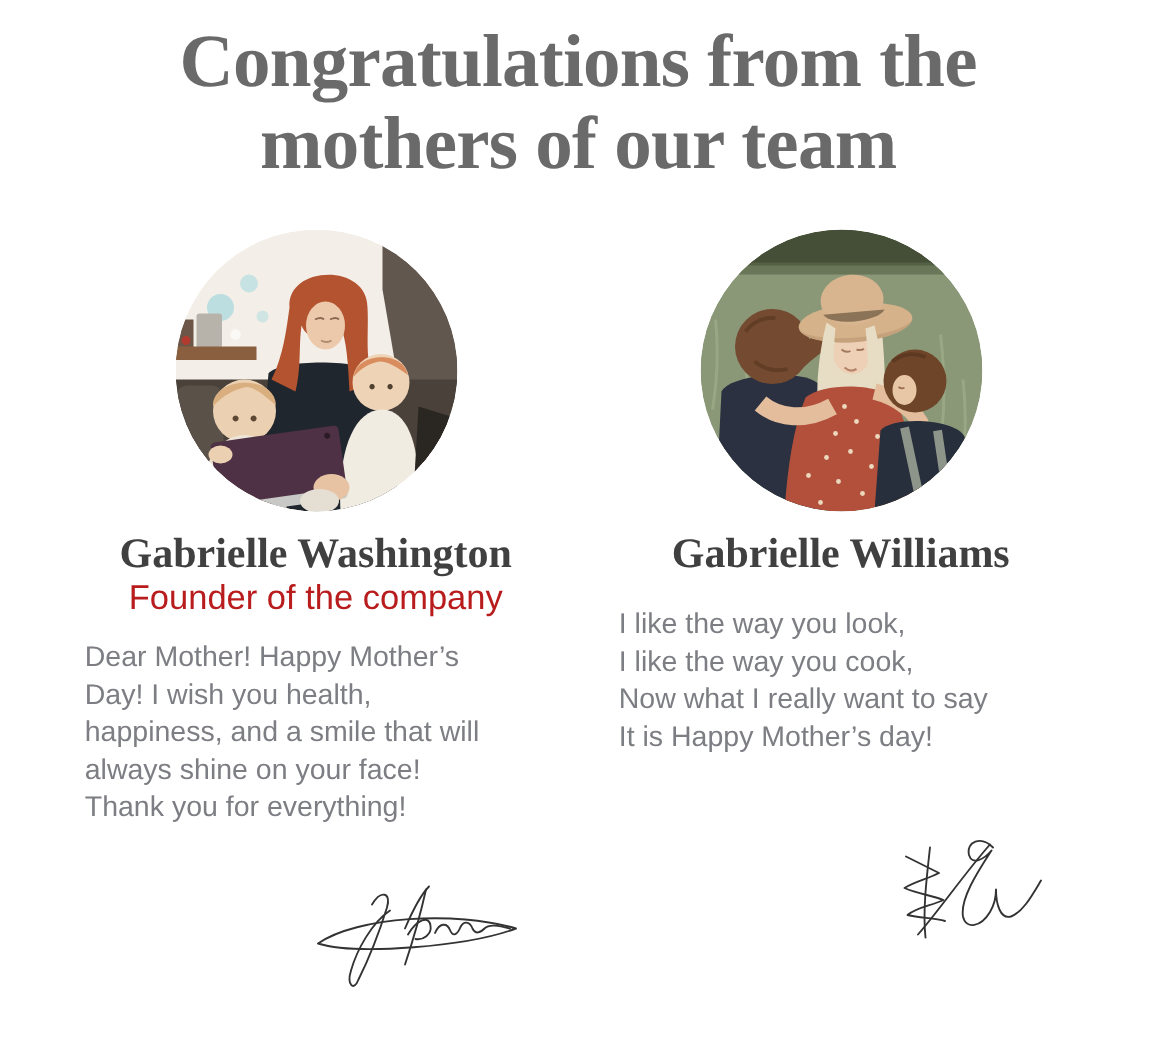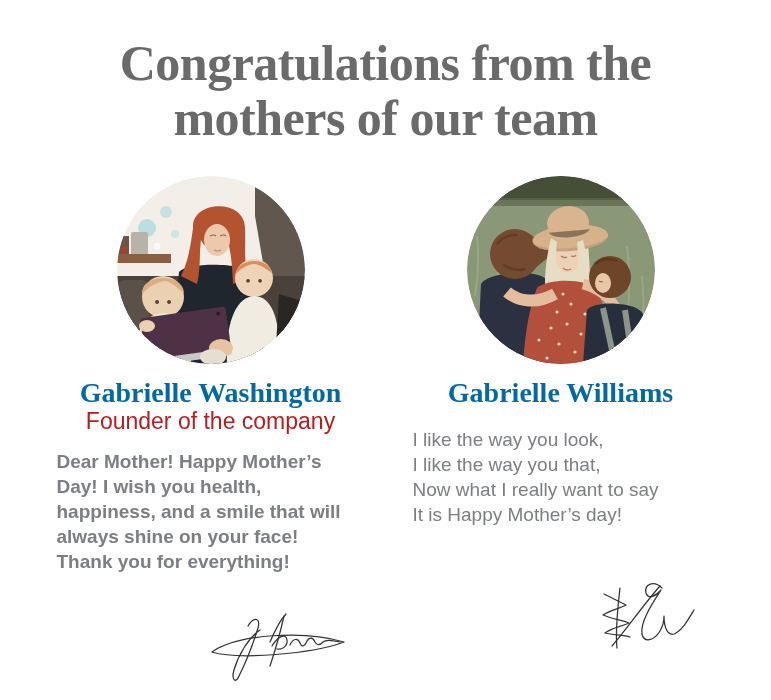--- a/index.html
+++ b/index.html
@@ -4,21 +4,21 @@
 <style>
   * { margin:0; padding:0; box-sizing:border-box; }
   html,body { background:#ffffff; }
   body {
     width:771px; height:700px; margin:0 auto; overflow:hidden;
     font-family:"Liberation Sans", sans-serif;
   }
   .page { width:771px; height:700px; background:#ffffff; position:relative; }
 
   .title {
-    margin-top:36px;
+    margin-top:13px;
     text-align:center;
     font-family:"Liberation Serif", serif;
     font-weight:bold;
     font-size:50px;
     line-height:55px;
     letter-spacing:-0.5px;
     color:#6a6a6a;
     white-space:pre-line;
   }
 
@@ -35,37 +35,37 @@
   }
   .photo svg { display:block; }
 
   .name {
     margin-top:13px;
     text-align:center;
     font-family:"Liberation Serif", serif;
     font-weight:bold;
     font-size:28px;
     line-height:32px;
-    color:#0369a1;
+    color:#404040;
   }
   .role {
     margin-top:2px;
     text-align:center;
     font-size:23px;
     line-height:20px;
     color:#b91c1c;
   }
   .message {
     margin-top:18px;
     font-size:19px;
     line-height:25px;
     color:#7c7e83;
     white-space:pre-line;
   }
-  .card-left  .message { margin-left:21px;font-weight:bold; }
+  .card-left  .message { margin-left:21px; }
   .card-right .message { margin-left:27px; }
 
   .signature { position:absolute; }
   .sig-left  { left:172px; top:424px; width:140px; height:82px; }
   .sig-right { left:190px; top:402px; width:122px; height:73px; }
   .signature svg path {
     fill:none; stroke:#333333; stroke-width:1.25;
     stroke-linecap:round; stroke-linejoin:round;
   }
 </style>
@@ -226,21 +226,21 @@
             <circle cx="143" cy="101" r="21" fill="#6f4529"></circle>
             <ellipse cx="136" cy="107" rx="8" ry="10" fill="#e8c7a6"></ellipse>
             <path d="M132,105 q2,1.5 4,0.5" stroke="#9a6f4e" stroke-width="1.2" fill="none"></path>
             <path d="M128,88 q10,-8 22,-3" stroke="#5a3620" stroke-width="2.5" fill="none" opacity="0.8"></path>
           </g>
         </svg>
       </div>
 
       <h2 class="name">Gabrielle Williams</h2>
       <p class="message">I like the way you look,
-I like the way you that,
+I like the way you cook,
 Now what I really want to say
 It is Happy Mother’s day!</p>
 
       <div class="signature sig-right">
         <svg width="122" height="73" viewBox="0 0 122 73">
           <path d="M44,10 C42,28 39,52 41,70"></path>
           <path d="M28,16 C36,20 44,24 50,27 C42,31 33,33 27,37 C36,41 46,42 53,45 C44,49 35,50 29,55 C38,57 47,57 54,59"></path>
           <path d="M84,8 C68,26 50,52 36,68"></path>
           <path d="M86,10 C78,2 68,6 70,15 C72,22 80,18 85,12 C76,26 64,44 66,56 C68,65 78,63 84,53 C87,48 88,42 88,38 C88,48 91,58 98,56 C106,53 112,42 118,32"></path>
         </svg>

